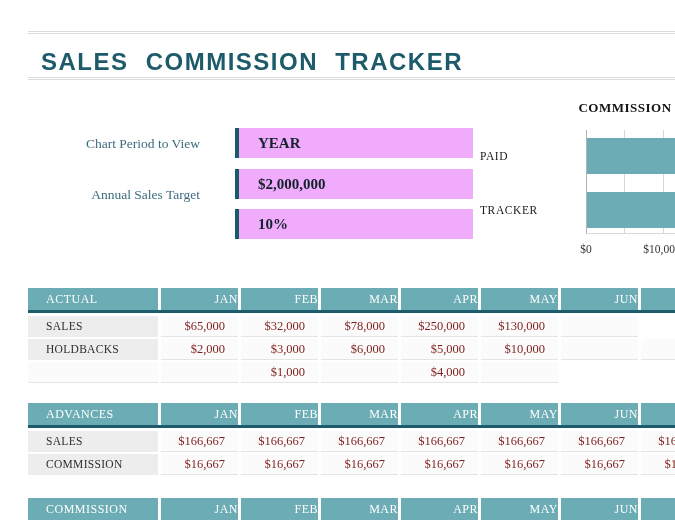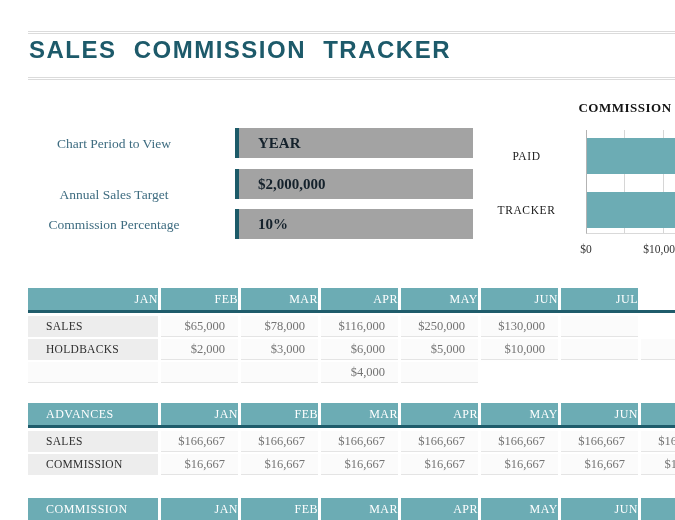--- a/index.html
+++ b/index.html
@@ -6,128 +6,129 @@
   .sheet{
     position:relative;width:675px;height:520px;background:#ffffff;
     overflow:hidden;font-family:"Liberation Serif","DejaVu Serif",serif;
   }
   
   .rule{position:absolute;left:28px;width:647px;height:3px;box-sizing:border-box;
         border-top:1px solid #dbdbdb;border-bottom:1px solid #dbdbdb;}
   .rule-top{top:31px;}
   .rule-bottom{top:77px;}
   .page-title{
-    position:absolute;left:29px;top:36px;margin:0;
+    position:absolute;left:29px;top:36px;margin:12px;
     font-family:"Liberation Sans","DejaVu Sans",sans-serif;
     font-size:24px;font-weight:600;color:#1d5a6a;
     letter-spacing:1.5px;word-spacing:9px;white-space:nowrap;
   }
   
-  .f-label{position:absolute;left:28px;width:172px;text-align:center;
+  .f-label{position:absolute;left:28px;width:172px;text-align:right;
            font-size:13.5px;color:#3e6c80;white-space:nowrap;}
   .f-box{position:absolute;left:235px;width:238px;height:30px;box-sizing:border-box;
-         background:#a3a3a3;border-left:4px solid #1c5a68;
+         background:#f0abfc;border-left:4px solid #1c5a68;
          font-weight:bold;font-size:15px;color:#15222c;line-height:30px;
          padding-left:19px;white-space:nowrap;overflow:hidden;}
   
   .chart-title{position:absolute;left:555px;top:100px;width:140px;text-align:center;
                font-size:13px;font-weight:bold;color:#141414;letter-spacing:0.5px;}
   .plot{position:absolute;left:586px;top:130px;width:89px;height:103px;
         border-left:1px solid #b3b3b3;border-bottom:1px solid #d9d9d9;}
   .gridline{position:absolute;top:0;width:1px;height:100%;background:#d6d6d6;}
   .bar{position:absolute;left:0;width:120px;height:36px;}
   .bar-paid{top:8px;}
   .bar-earned{top:62px;}
-  .cat-label{position:absolute;left:480px;width:93px;text-align:center;
+  .cat-label{position:absolute;left:480px;width:93px;text-align:left;
              font-size:11.5px;letter-spacing:0.6px;color:#1a1a1a;white-space:nowrap;}
   .cat-paid{top:150px;}
   .cat-earned{top:204px;}
   .x-label{position:absolute;top:243px;font-size:11.5px;color:#333;text-align:center;white-space:nowrap;}
   .x-zero{left:572px;width:28px;}
   .x-max{left:634px;width:56px;}
   
   .table{position:absolute;left:28px;width:693px;}
   .thead,.trow{display:grid;grid-template-columns:130px repeat(7,77px);column-gap:3px;}
   .thead{height:22px;border-bottom:3px solid #1f5c6b;}
   .th{color:#fff;font-size:12px;line-height:22px;text-align:right;
       letter-spacing:0.5px;white-space:nowrap;overflow:hidden;}
   .th.corner{text-align:left;padding-left:18px;box-sizing:border-box;}
   .trow{height:20px;margin-top:3px;}
   .td{font-size:12.5px;line-height:20px;box-sizing:content-box;white-space:nowrap;
       border-bottom:1px solid transparent;}
   .td.label{background:#ededed;padding-left:18px;color:#2d2d2d;
             font-size:11.5px;letter-spacing:0.3px;box-sizing:border-box;}
   .td.value{background:#fbfbfb;border-bottom:1px solid #e4e4e4;
-            text-align:right;padding-right:13px;color:#737373;box-sizing:border-box;}
+            text-align:right;padding-right:13px;color:#7f1d1d;box-sizing:border-box;}
   .t-actual{top:288px;}
   .t-projected{top:403px;}
   .t-commission{top:498px;}
 </style>
 </head>
 <body>
 
 <div class="sheet">
 
   <div class="rule rule-top"></div>
   <h1 class="page-title">SALES COMMISSION TRACKER</h1>
   <div class="rule rule-bottom"></div>
 
   <div class="f-label" style="top:136px">Chart Period to View</div>
   <div class="f-box" style="top:128px">YEAR</div>
 
   <div class="f-label" style="top:187px">Annual Sales Target</div>
   <div class="f-box" style="top:169px">$2,000,000</div>
 
-  <div class="f-label" style="top:217px">Commission Percentage</div>
   <div class="f-box" style="top:209px">10%</div>
 
   <div class="chart-title">COMMISSION</div>
   <div class="cat-label cat-paid">PAID</div>
   <div class="cat-label cat-earned">TRACKER</div>
   <div class="plot">
     <div class="gridline" style="left:37px"></div>
     <div class="gridline" style="left:76px"></div>
     <div class="bar bar-paid" style="background: rgb(108, 172, 180);"></div>
     <div class="bar bar-earned" style="background: rgb(108, 172, 180);"></div>
   </div>
   <div class="x-label x-zero">$0</div>
   <div class="x-label x-max">$10,000</div>
 
   <div class="table t-actual">
       <div class="thead">
+        <div class="th corner" style="background: rgb(108, 172, 180);">ACTUAL</div>
         <div class="th" style="background: rgb(108, 172, 180);">JAN</div>
         <div class="th" style="background: rgb(108, 172, 180);">FEB</div>
         <div class="th" style="background: rgb(108, 172, 180);">MAR</div>
         <div class="th" style="background: rgb(108, 172, 180);">APR</div>
         <div class="th" style="background: rgb(108, 172, 180);">MAY</div>
         <div class="th" style="background: rgb(108, 172, 180);">JUN</div>
         <div class="th" style="background: rgb(108, 172, 180);">JUL</div>
       </div>
       <div class="trow">
         <div class="td label">SALES</div>
         <div class="td value">$65,000</div>
+        <div class="td value">$32,000</div>
         <div class="td value">$78,000</div>
-        <div class="td value">$116,000</div>
         <div class="td value">$250,000</div>
         <div class="td value">$130,000</div>
         <div class="td value"></div>
       </div>
       <div class="trow">
         <div class="td label">HOLDBACKS</div>
         <div class="td value">$2,000</div>
         <div class="td value">$3,000</div>
         <div class="td value">$6,000</div>
         <div class="td value">$5,000</div>
         <div class="td value">$10,000</div>
         <div class="td value"></div>
         <div class="td value"></div>
       </div>
       <div class="trow">
         <div class="td value"></div>
         <div class="td value"></div>
+        <div class="td value">$1,000</div>
         <div class="td value"></div>
         <div class="td value">$4,000</div>
         <div class="td value"></div>
       </div>
     </div>
   <div class="table t-projected">
       <div class="thead">
         <div class="th corner" style="background: rgb(108, 172, 180);">ADVANCES</div>
         <div class="th" style="background: rgb(108, 172, 180);">JAN</div>
         <div class="th" style="background: rgb(108, 172, 180);">FEB</div>

